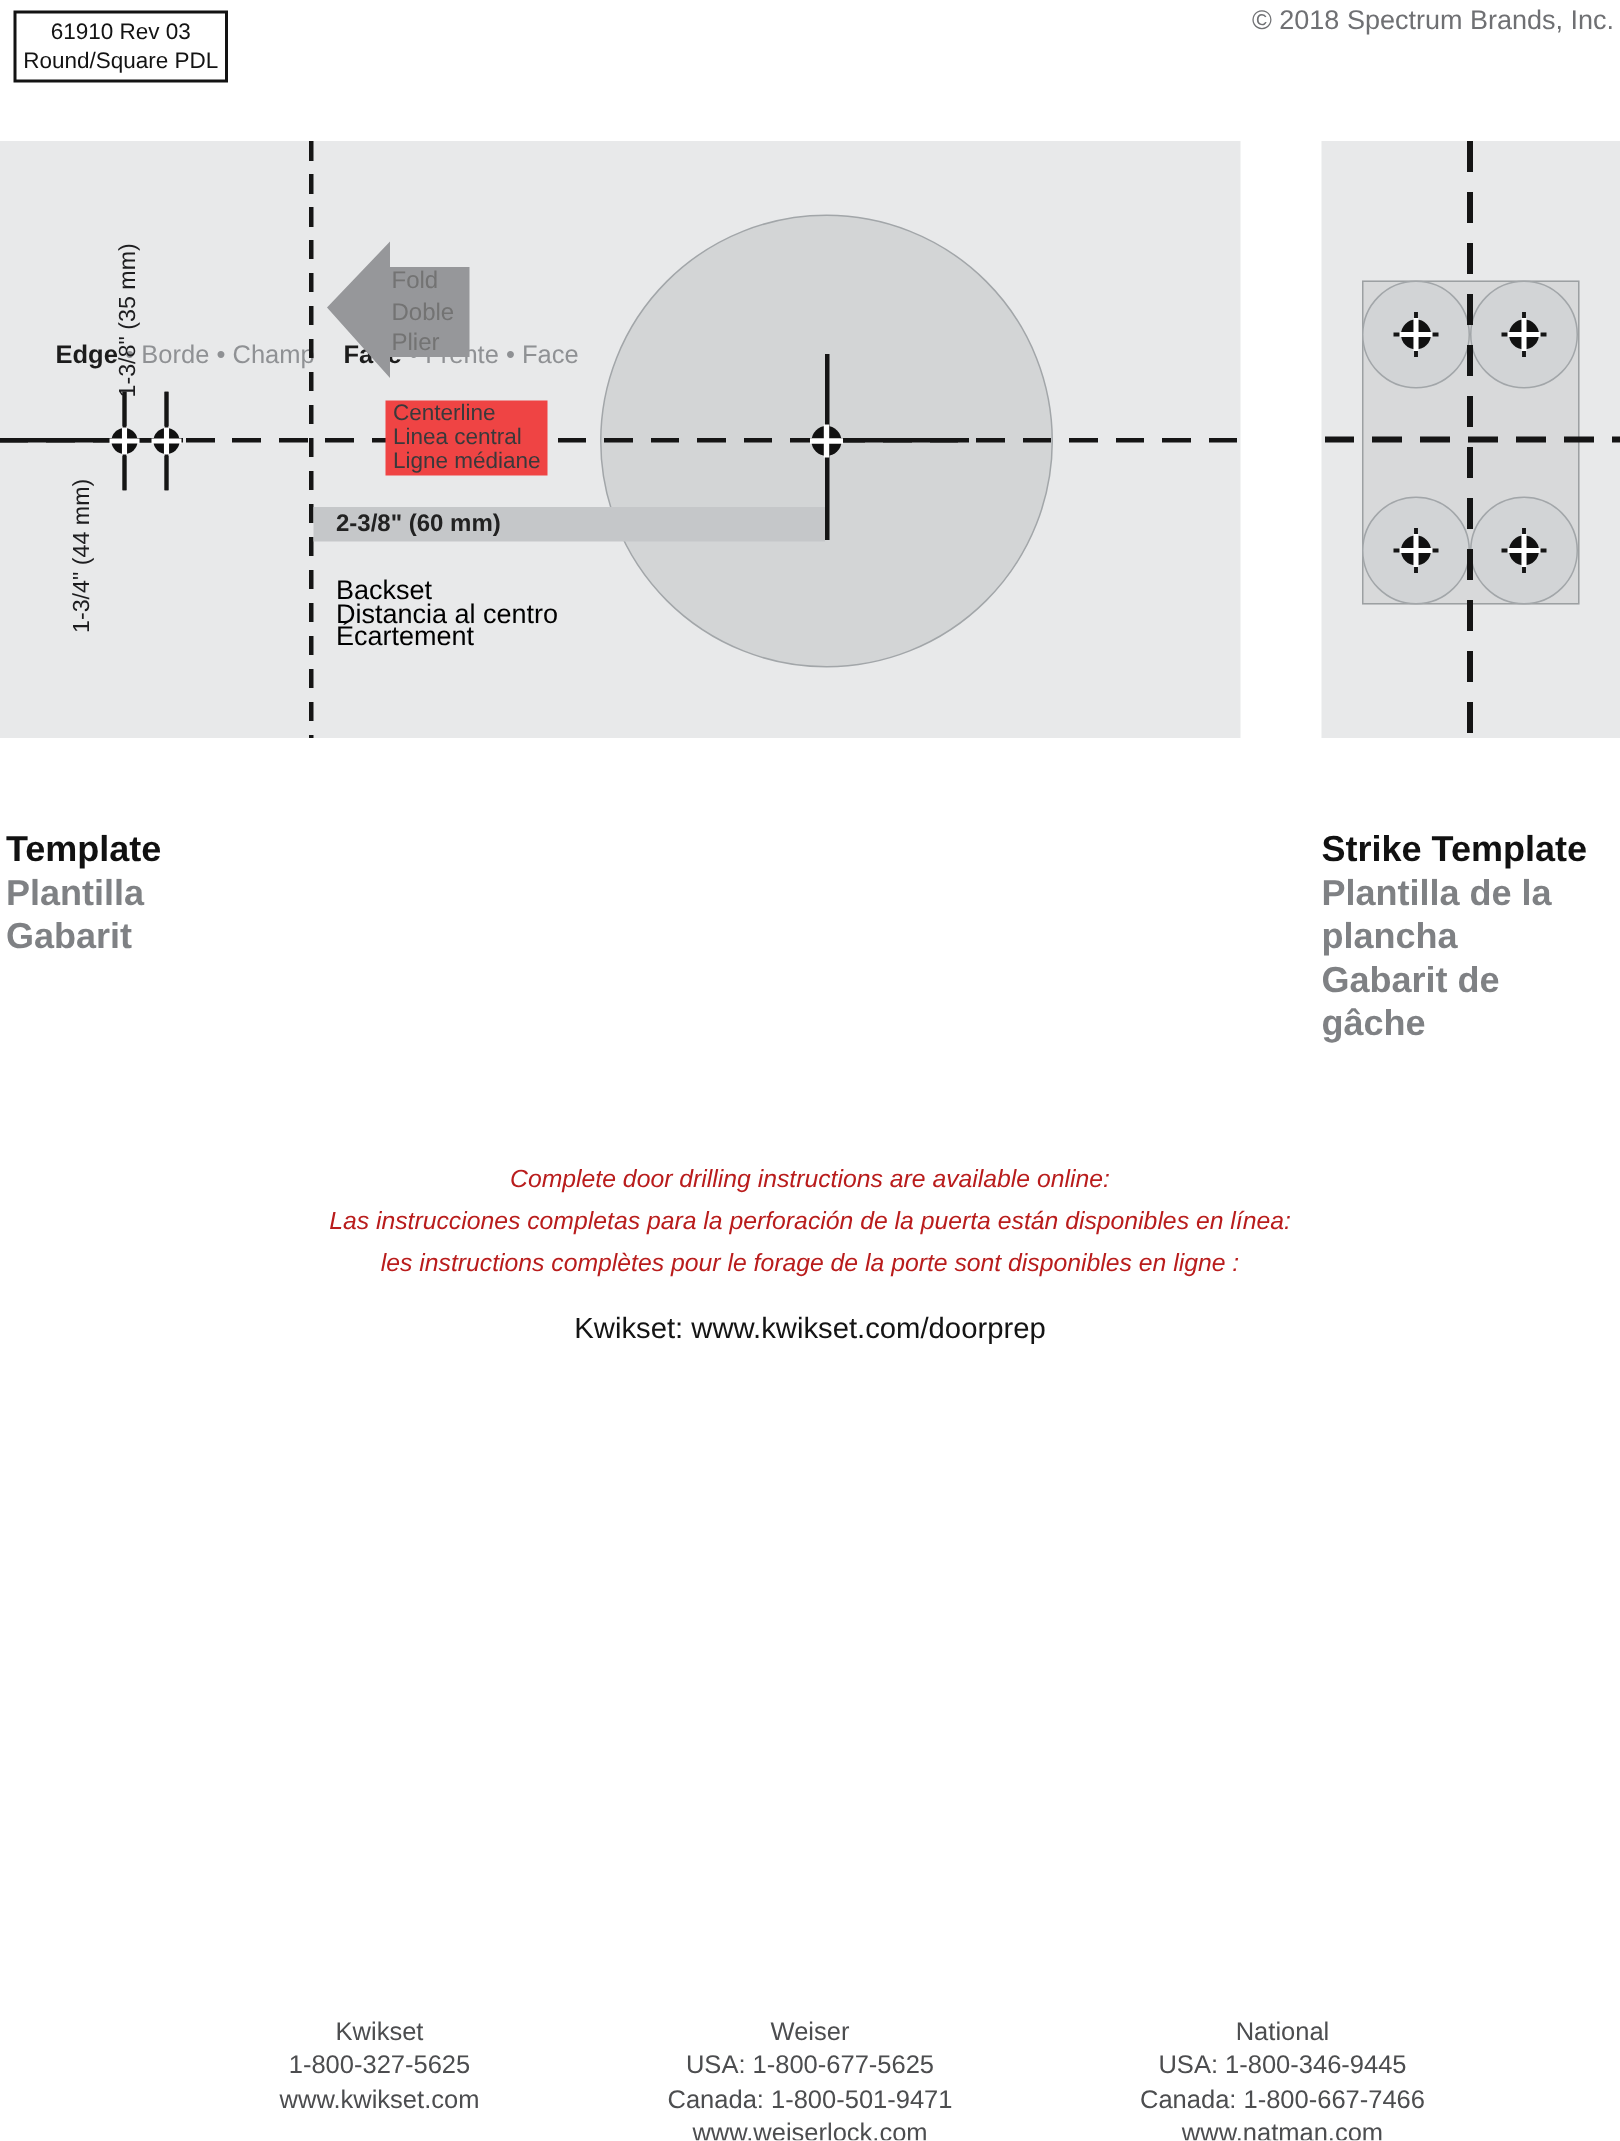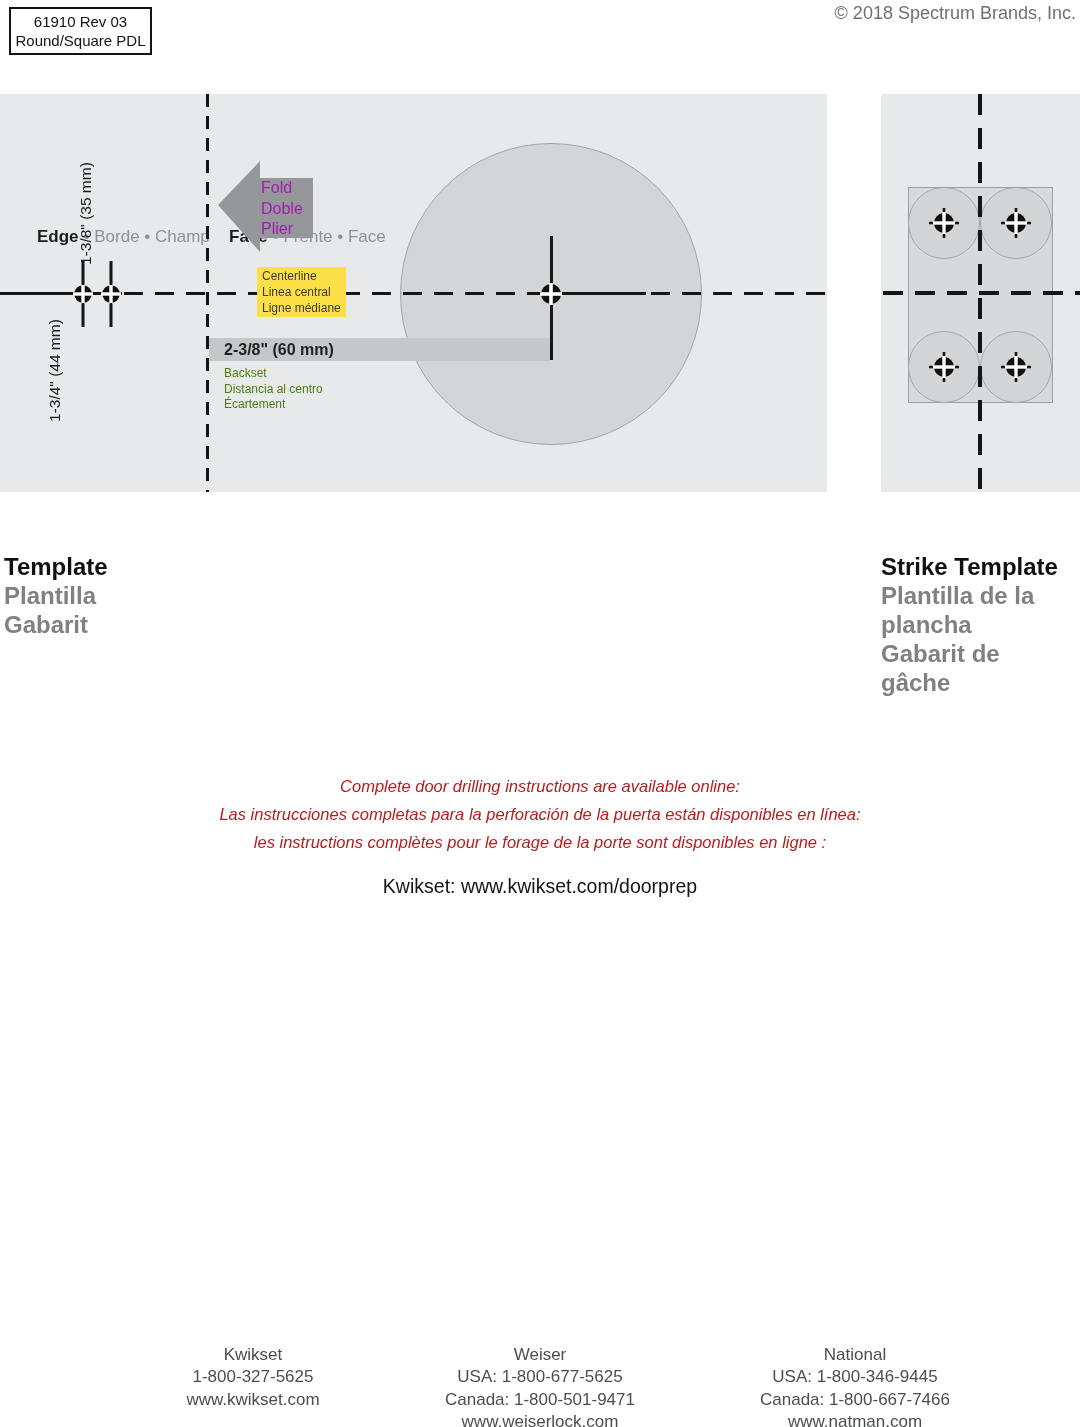--- a/index.html
+++ b/index.html
@@ -22,33 +22,33 @@
   .hdash{background:repeating-linear-gradient(90deg,#151515 0 19px,transparent 19px 31px);height:3px;}
   .vdash{background:repeating-linear-gradient(180deg,#151515 0 13px,transparent 13px 22px);width:3px;}
   .solid-line{background:#151515;}
 
   
   .zone-label{font-size:17px;font-weight:600;white-space:nowrap;}
   .lbl-strong{color:#1c1c1c;}
   .lbl-gray{color:#8f9194;font-weight:500;margin-left:5px;}
   .rot{transform-origin:0 100%;transform:rotate(-90deg);white-space:nowrap;
        font-size:15.5px;line-height:22px;height:22px;color:#1d1d1f;font-weight:500;}
-  .cl-label{background:#fde047;padding:1px 5px;font-size:12px;line-height:16px;color:#39393b;white-space:nowrap;}
+  .cl-label{background:#ef4444;padding:1px 5px;font-size:15px;line-height:16px;color:#39393b;white-space:nowrap;}
   .band{left:209px;top:244px;width:341px;height:23px;background:#c5c7c9;}
   .band div{padding-left:15px;font-size:16px;line-height:23px;font-weight:700;color:#222;}
-  .backset{left:224px;top:272px;font-size:12px;line-height:15.5px;color:#4d7c0f;white-space:nowrap;}
+  .backset{left:224px;top:292px;font-size:18px;line-height:15.5px;color:#000000;white-space:nowrap;}
 
   .big-circle{left:400px;top:49px;width:302px;height:302px;border-radius:50%;
               background:#d3d5d6;border:1.5px solid #a2a6a9;box-sizing:border-box;}
   .strike-rect{left:27px;top:93px;width:145px;height:216px;background:#d8d9da;
                border:1px solid #9ca0a2;box-sizing:border-box;}
   .strike-circle{width:72px;height:72px;border-radius:50%;background:#d2d4d6;
                  border:1px solid #a2a6a9;box-sizing:border-box;}
 
-  .arrow-text{left:261px;top:84px;font-size:16px;line-height:20.5px;color:#a21caf;font-weight:500;}
+  .arrow-text{left:261px;top:84px;font-size:16px;line-height:20.5px;color:#737373;font-weight:500;}
 
   
   .heading{font-size:24px;font-weight:700;line-height:29px;white-space:nowrap;margin-top:40px;}
   .heading .en{color:#111;}
   .heading .sub{color:#7f8184;}
 
   .instructions{left:0;right:0;top:772px;text-align:center;font-style:italic;
                 font-size:16.5px;line-height:28px;color:#b91c1c;}
   .links{left:0;right:0;top:872px;text-align:center;font-size:19.5px;line-height:28px;
          color:#141414;font-weight:500;}

